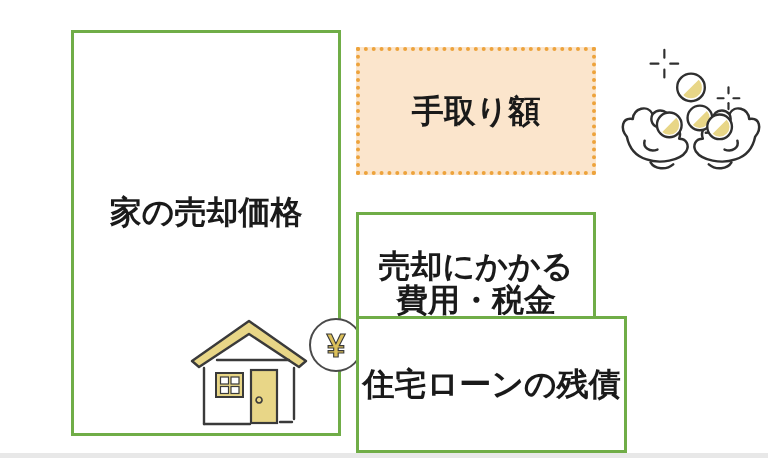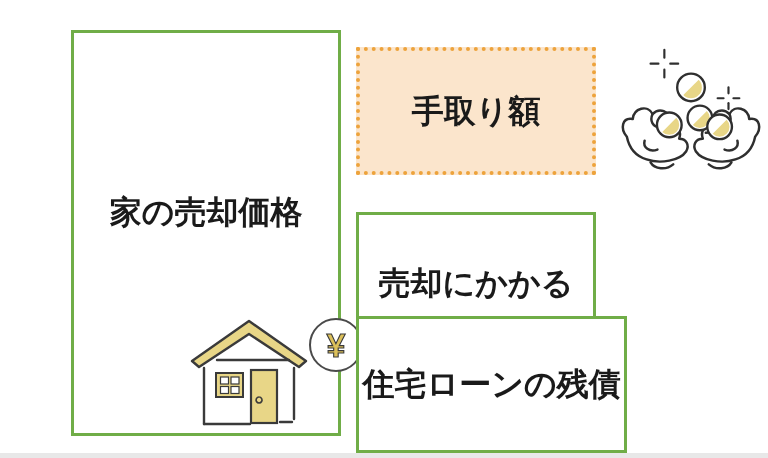--- a/index.html
+++ b/index.html
@@ -66,20 +66,21 @@
     </div>
   </div>
 
   <div class="box center-flex" id="take-home-box">
     <div class="label">手取り額</div>
   </div>
 
   <div class="box center-flex" id="selling-costs-box">
     <div class="label">
       <div>売却にかかる</div>
+      <div>費用・税金</div>
     </div>
   </div>
 
   <div class="box center-flex" id="loan-balance-box">
     <div class="label">住宅ローンの残債</div>
   </div>
 
   <svg id="hands-icon" width="150" height="148" viewBox="0 0 150 150">
     <g stroke="#2f2f2f" stroke-width="2.2" stroke-linecap="round" fill="none">
 

